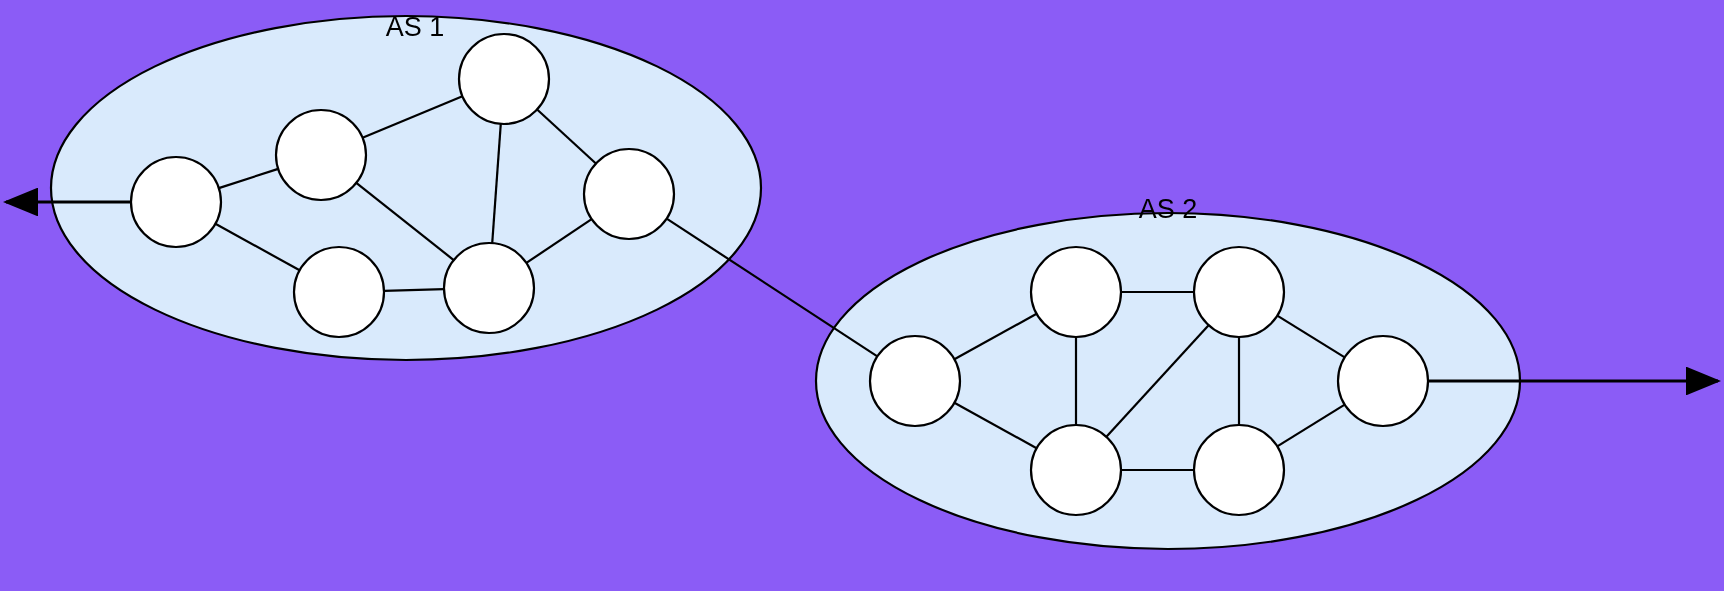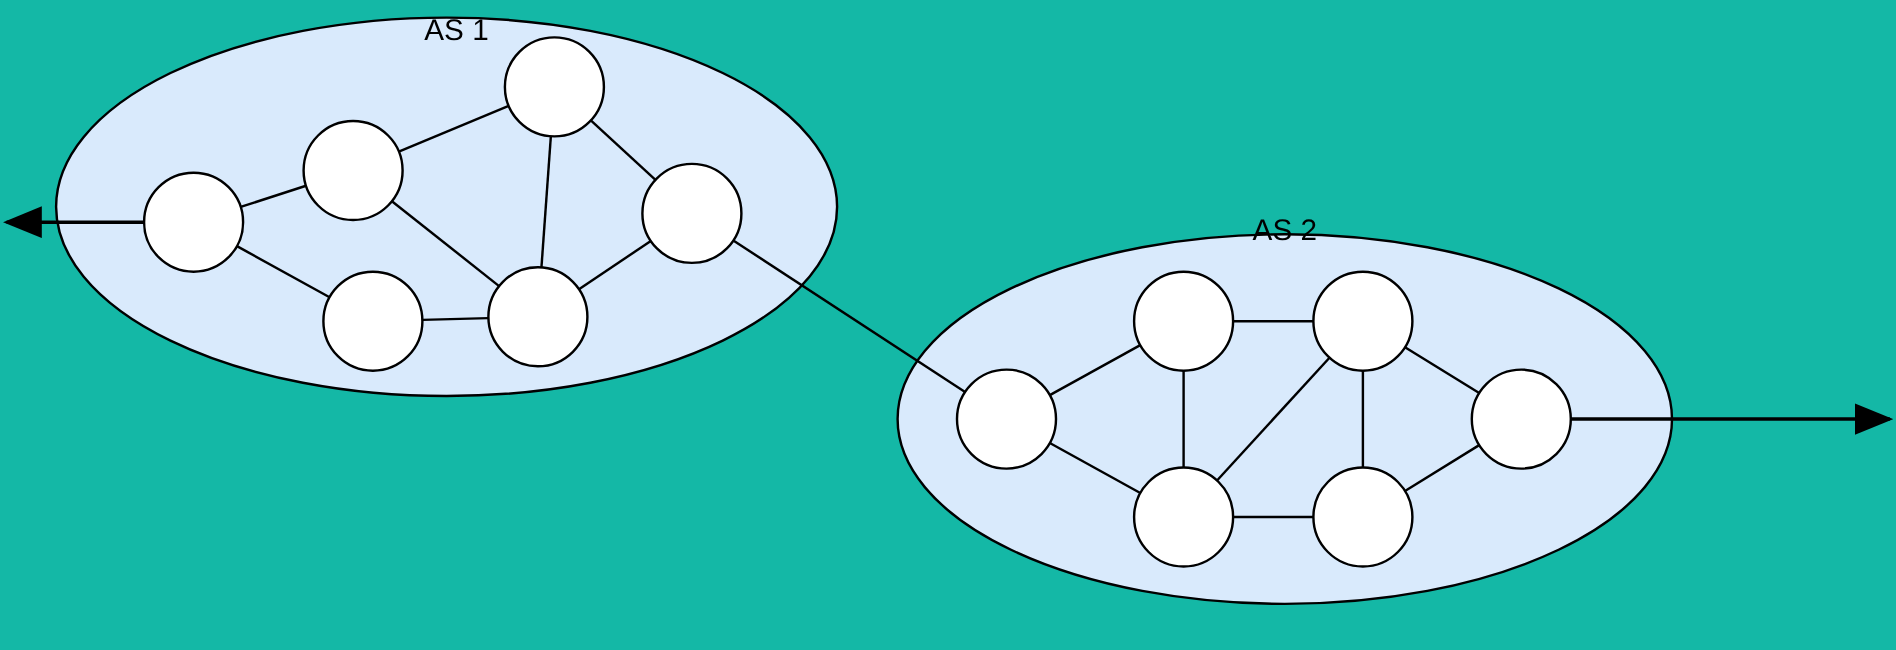--- a/index.html
+++ b/index.html
@@ -8,21 +8,21 @@
     padding: 0;
     background: #ffffff;
   }
   body {
     font-family: "Liberation Sans", sans-serif;
   }
   #canvas-wrap {
     position: relative;
     width: 1724px;
     height: 591px;
-    background: #14b8a6;
+    background: #8b5cf6;
     overflow: hidden;
   }
   svg.diagram {
     display: block;
     width: 1724px;
     height: 591px;
   }
   .as-region {
     fill: #d9eafc;
     stroke: #000000;

